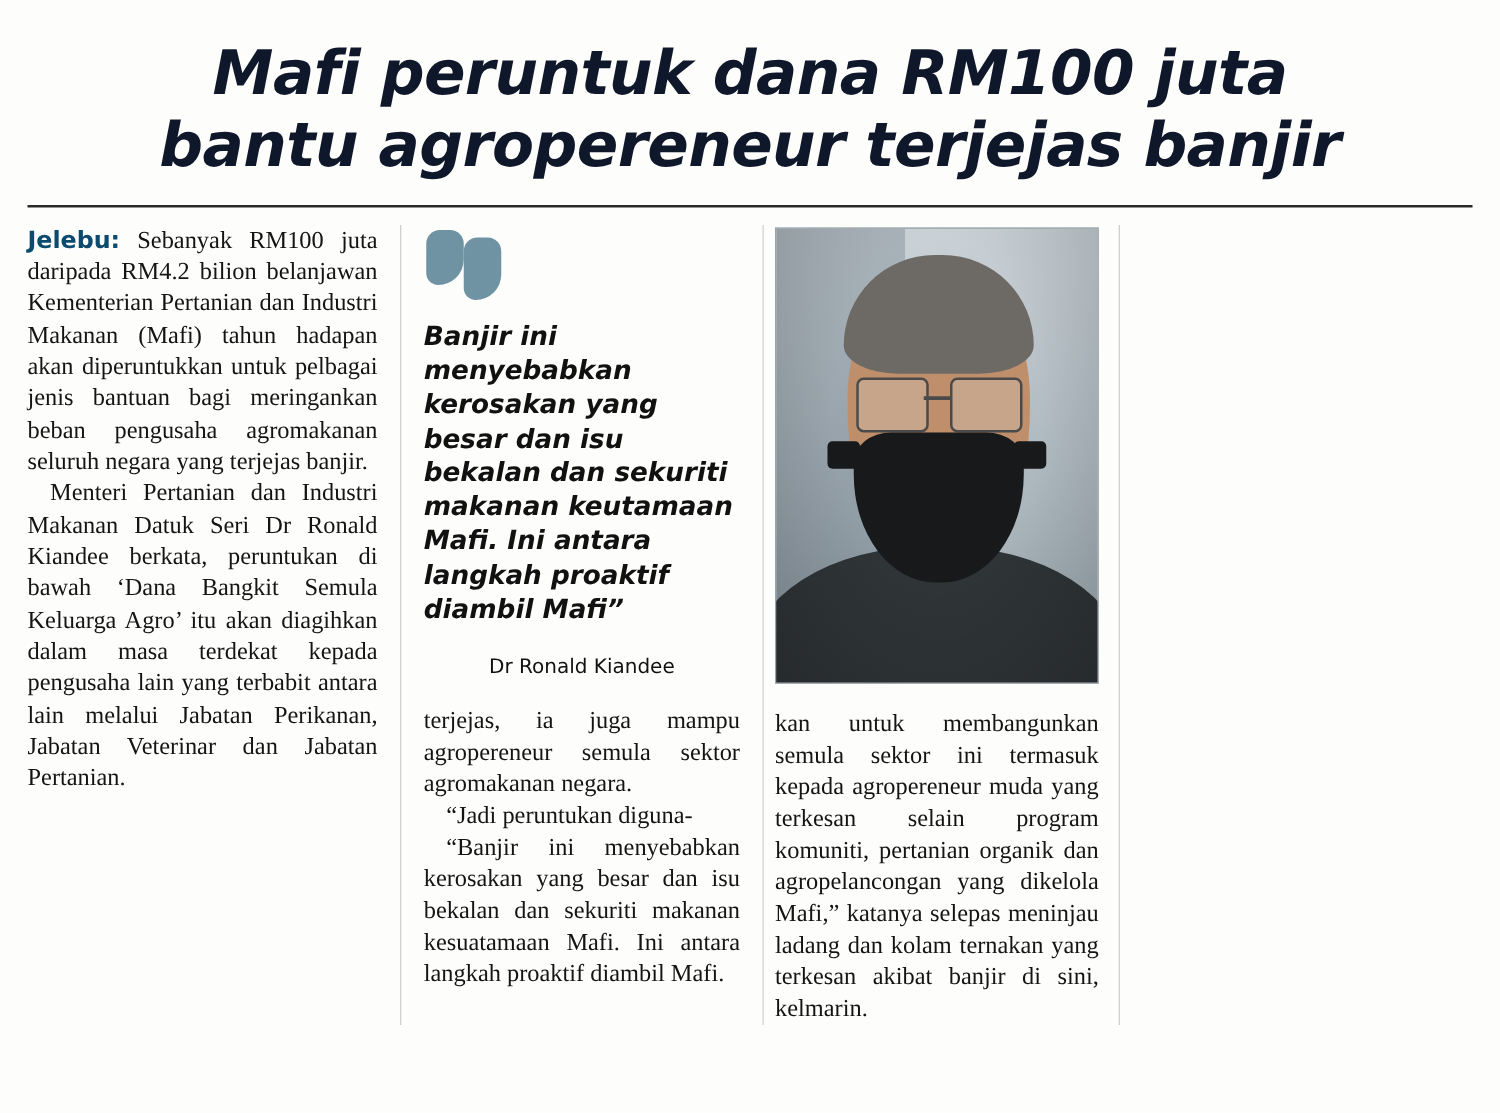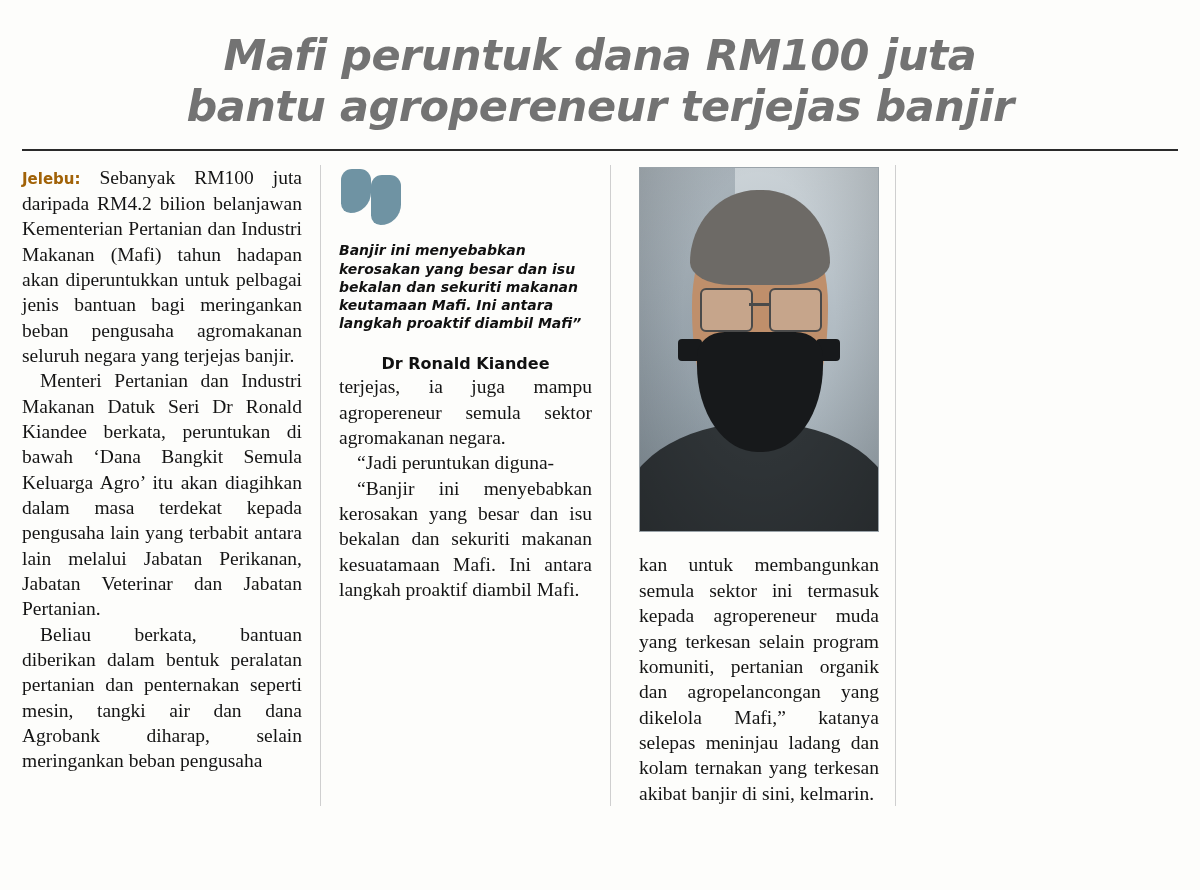--- a/index.html
+++ b/index.html
@@ -23,24 +23,24 @@
 
   
   .headline {
     text-align: center;
     padding: 30px 40px 6px 40px;
   }
   .headline-line {
     font-family: "DejaVu Sans", sans-serif;
     font-weight: bold;
     font-style: italic;
-    font-size: 43px;
+    font-size: 49px;
     line-height: 1.18;
     letter-spacing: -0.5px;
-    color: #737373;
+    color: #0f172a;
     white-space: nowrap;
   }
 
   .rule {
     height: 2px;
     background: #2a2a2a;
     margin: 12px 22px 0 22px;
   }
 
   
@@ -48,41 +48,41 @@
     display: flex;
     padding: 14px 22px 0 22px;
     box-sizing: border-box;
     gap: 0;
   }
   .col {
     box-sizing: border-box;
   }
   .col1 { width: 298px; padding-right: 18px; }
   .col2 { width: 290px; padding-right: 18px; border-left: 1px solid #cfcfcf; padding-left: 18px;}
-  .col3 { width: 285px; padding-right: 16px; border-left: 1px solid #cfcfcf; padding-left: 28px;}
+  .col3 { width: 285px; padding-right: 16px; border-left: 1px solid #cfcfcf; padding-left: 9px;}
   .col4 { width: 283px; border-left: 1px solid #cfcfcf; padding-left: 16px;}
 
   p.body {
     margin: 0 0 0 0;
     font-family: "Liberation Serif", serif;
     font-size: 19.5px;
     line-height: 1.30;
     text-align: justify;
     text-justify: inter-word;
     hyphens: manual;
     color: #141414;
   }
   p.body + p.body {
     text-indent: 18px;
   }
   .dateline {
     font-family: "DejaVu Sans", sans-serif;
     font-weight: bold;
-    font-size: 15px;
-    color: #a16207;
+    font-size: 19px;
+    color: #0c4a6e;
   }
 
   
   .quotemark {
     width: 62px;
     height: 58px;
     margin: 4px 0 14px 2px;
     position: relative;
   }
   .quotemark .blob {
@@ -98,32 +98,32 @@
   .qb2 {
     left: 30px; top: 6px;
     width: 30px; height: 50px;
     border-radius: 16px 16px 30px 14px;
     background: #8fb0bd;
   }
   .pullquote {
     font-family: "DejaVu Sans", sans-serif;
     font-style: italic;
     font-weight: bold;
-    font-size: 14px;
+    font-size: 21px;
     line-height: 1.30;
     color: #111;
     margin: 0 0 22px 0;
   }
   .attribution {
     font-family: "DejaVu Sans", sans-serif;
-    font-weight: bold;
+    font-weight: normal;
     font-size: 16px;
     text-align: center;
     color: #111;
-    margin: 0 0 1px 0;
+    margin: 0 0 22px 0;
   }
 
   
   .photo-wrap {
     width: 100%;
     margin: 2px 0 20px 0;
   }
   .photo {
     position: relative;
     width: 100%;
@@ -238,21 +238,20 @@
     <div class="headline-line">bantu agropereneur terjejas banjir</div>
   </div>
 
   <div class="rule"></div>
 
   <div class="columns">
 
     <div class="col col1">
       <p class="body"><span class="dateline">Jelebu:</span> <span>Sebanyak RM100 juta daripada RM4.2 bilion belanjawan Kementerian Pertanian dan Industri Makanan (Mafi) tahun hadapan akan diperuntukkan untuk pelbagai jenis bantuan bagi meringankan beban pengusaha agromakanan seluruh negara yang terjejas banjir.</span></p>
       <p class="body">Menteri Pertanian dan Industri Makanan Datuk Seri Dr Ronald Kiandee berkata, peruntukan di bawah ‘Dana Bangkit Semula Keluarga Agro’ itu akan diagihkan dalam masa terdekat kepada pengusaha lain yang terbabit antara lain melalui Jabatan Perikanan, Jabatan Veterinar dan Jabatan Pertanian.</p>
-      <p class="body">Beliau berkata, bantuan diberikan dalam bentuk peralatan pertanian dan penternakan seperti mesin, tangki air dan dana Agrobank diharap, selain meringankan beban pengusaha</p>
     </div>
 
     <div class="col col2">
       <div class="quotemark">
         <span class="blob qb1"></span>
         <span class="blob qb2"></span>
       </div>
       <div class="pullquote">Banjir ini menyebabkan kerosakan yang besar dan isu bekalan dan sekuriti makanan keutamaan Mafi. Ini antara langkah proaktif diambil Mafi”</div>
       <div class="attribution">Dr Ronald Kiandee</div>
       <p class="body">terjejas, ia juga mampu agropereneur semula sektor agromakanan negara.</p>

